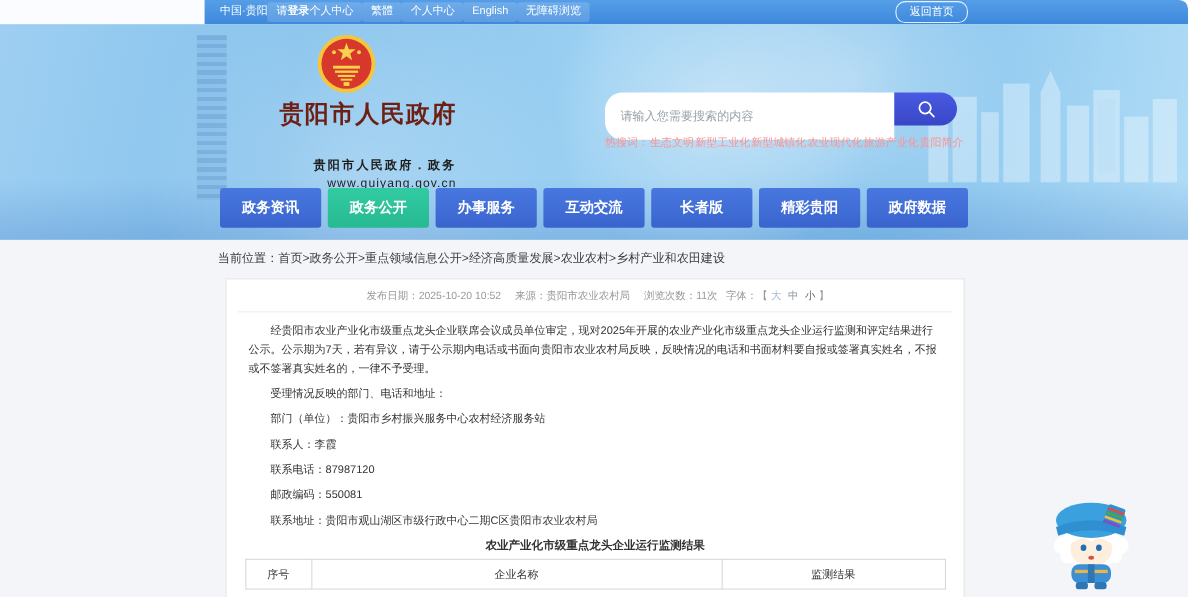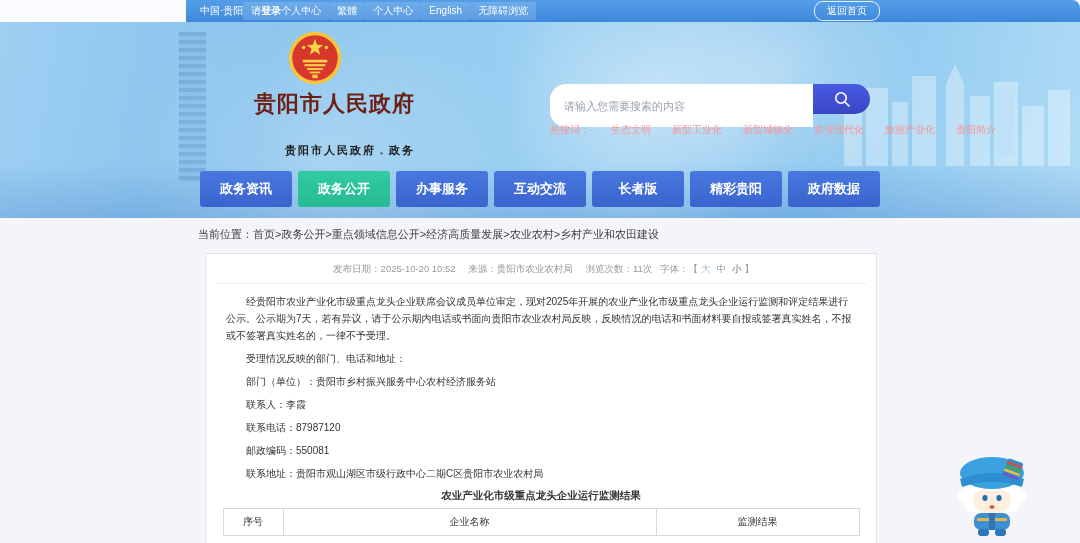--- a/index.html
+++ b/index.html
@@ -37,21 +37,21 @@
   .site-sub { margin-top:24px; font-size:11px; font-weight:bold; color:#1e1e1e; letter-spacing:2px; white-space:nowrap; }
   .site-url { margin-top:3px; font-size:11px; color:#222; letter-spacing:1px; }
 
   .search-block { position:absolute; left:550px; top:62px; width:320px; }
   .search-row { display:flex; height:30px; }
   .search-input { flex:1; height:43px; border:none; outline:none; border-radius:16px 0 0 16px;
                   padding:0 14px; font-size:11px; color:#333; background:#fff; }
   .search-input::placeholder { color:#9aa2ab; }
   .search-btn { width:57px; height:30px; border:none; border-radius:0 16px 16px 0; cursor:pointer;
                 background:linear-gradient(180deg,#4a5ae2,#3847c6); display:flex; align-items:center; justify-content:center; }
-  .hot-row { margin-top:9px; display:flex; gap:21px; font-size:10px; color:#ff9292; white-space:nowrap; }
+  .hot-row { margin-top:9px; display:flex; gap:1px; font-size:10px; color:#ff9292; white-space:nowrap; }
   .hot-word { cursor:pointer; }
 
   
   .nav { position:absolute; left:200px; top:171px; width:680px; height:36px; display:flex; gap:6px; }
   .nav-item { width:92px; height:36px; display:flex; align-items:center; justify-content:center;
               color:#fff; font-size:13px; font-weight:bold; border-radius:3px; cursor:pointer;
               background:linear-gradient(180deg,#4877e0,#3a64cd); }
   .nav-item.active { background:linear-gradient(180deg,#31cba2,#27b992); }
 
   
@@ -127,20 +127,21 @@
         <circle cx="19" cy="20" r="2" fill="#f8d24a"></circle>
         <circle cx="45" cy="20" r="2" fill="#f8d24a"></circle>
         <rect x="18" y="34" width="28" height="3" fill="#f8d24a"></rect>
         <rect x="20" y="39" width="24" height="2.4" fill="#f8d24a"></rect>
         <rect x="23" y="43.5" width="18" height="2.2" fill="#f8d24a"></rect>
         <rect x="26" y="47.5" width="12" height="2" fill="#f8d24a"></rect>
         <rect x="29" y="51" width="6" height="4" fill="#f8d24a"></rect>
       </svg>
       <div class="site-name">贵阳市人民政府</div>
       <div class="site-sub">贵阳市人民政府．政务</div>
+      <div class="site-url">www.guiyang.gov.cn</div>
     </div>
 
     <div class="search-block">
       <div class="search-row">
         <input class="search-input" placeholder="请输入您需要搜索的内容" style="">
         <button class="search-btn">
           <svg width="18" height="18" viewBox="0 0 18 18">
             <circle cx="8" cy="8" r="5.2" fill="none" stroke="#fff" stroke-width="1.6"></circle>
             <line x1="12" y1="12" x2="16" y2="16" stroke="#fff" stroke-width="1.6" stroke-linecap="round"></line>
           </svg>

